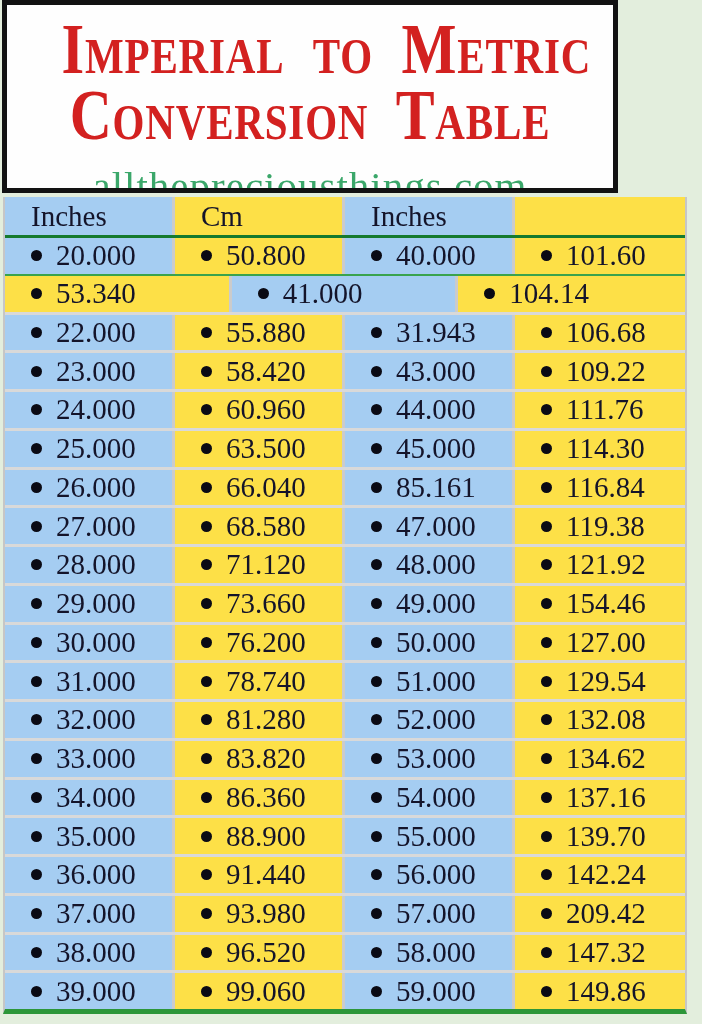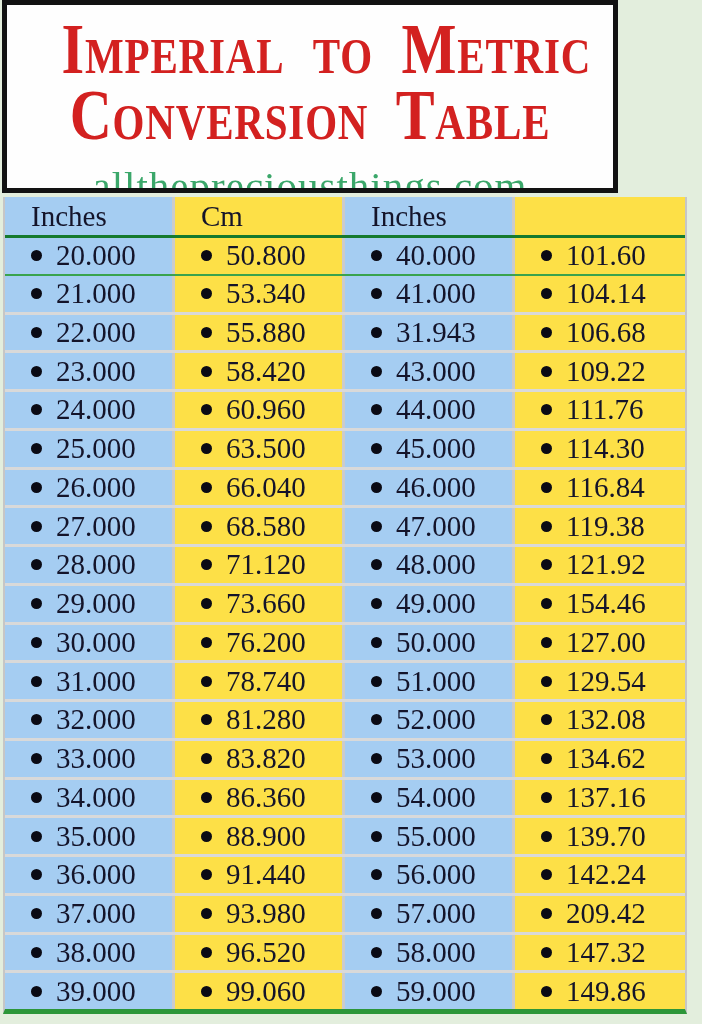--- a/index.html
+++ b/index.html
@@ -104,24 +104,20 @@
             <span class="bullet"></span>
             <span class="val">40.000</span>
           </div>
     <div class="cell white">
             <span class="bullet"></span>
             <span class="val">101.60</span>
           </div>
   </div>
 
   <div class="row">
-    <div class="cell blue">
-            <span class="bullet"></span>
-            <span class="val">21.000</span>
-          </div>
     <div class="cell white">
             <span class="bullet"></span>
             <span class="val">53.340</span>
           </div>
     <div class="cell blue">
             <span class="bullet"></span>
             <span class="val">41.000</span>
           </div>
     <div class="cell white">
             <span class="bullet"></span>
@@ -209,21 +205,21 @@
     <div class="cell blue">
             <span class="bullet"></span>
             <span class="val">26.000</span>
           </div>
     <div class="cell white">
             <span class="bullet"></span>
             <span class="val">66.040</span>
           </div>
     <div class="cell blue">
             <span class="bullet"></span>
-            <span class="val">46.000</span>
+            <span class="val">85.161</span>
           </div>
     <div class="cell white">
             <span class="bullet"></span>
             <span class="val">116.84</span>
           </div>
   </div>
 
   <div class="row">
     <div class="cell blue">
             <span class="bullet"></span>

